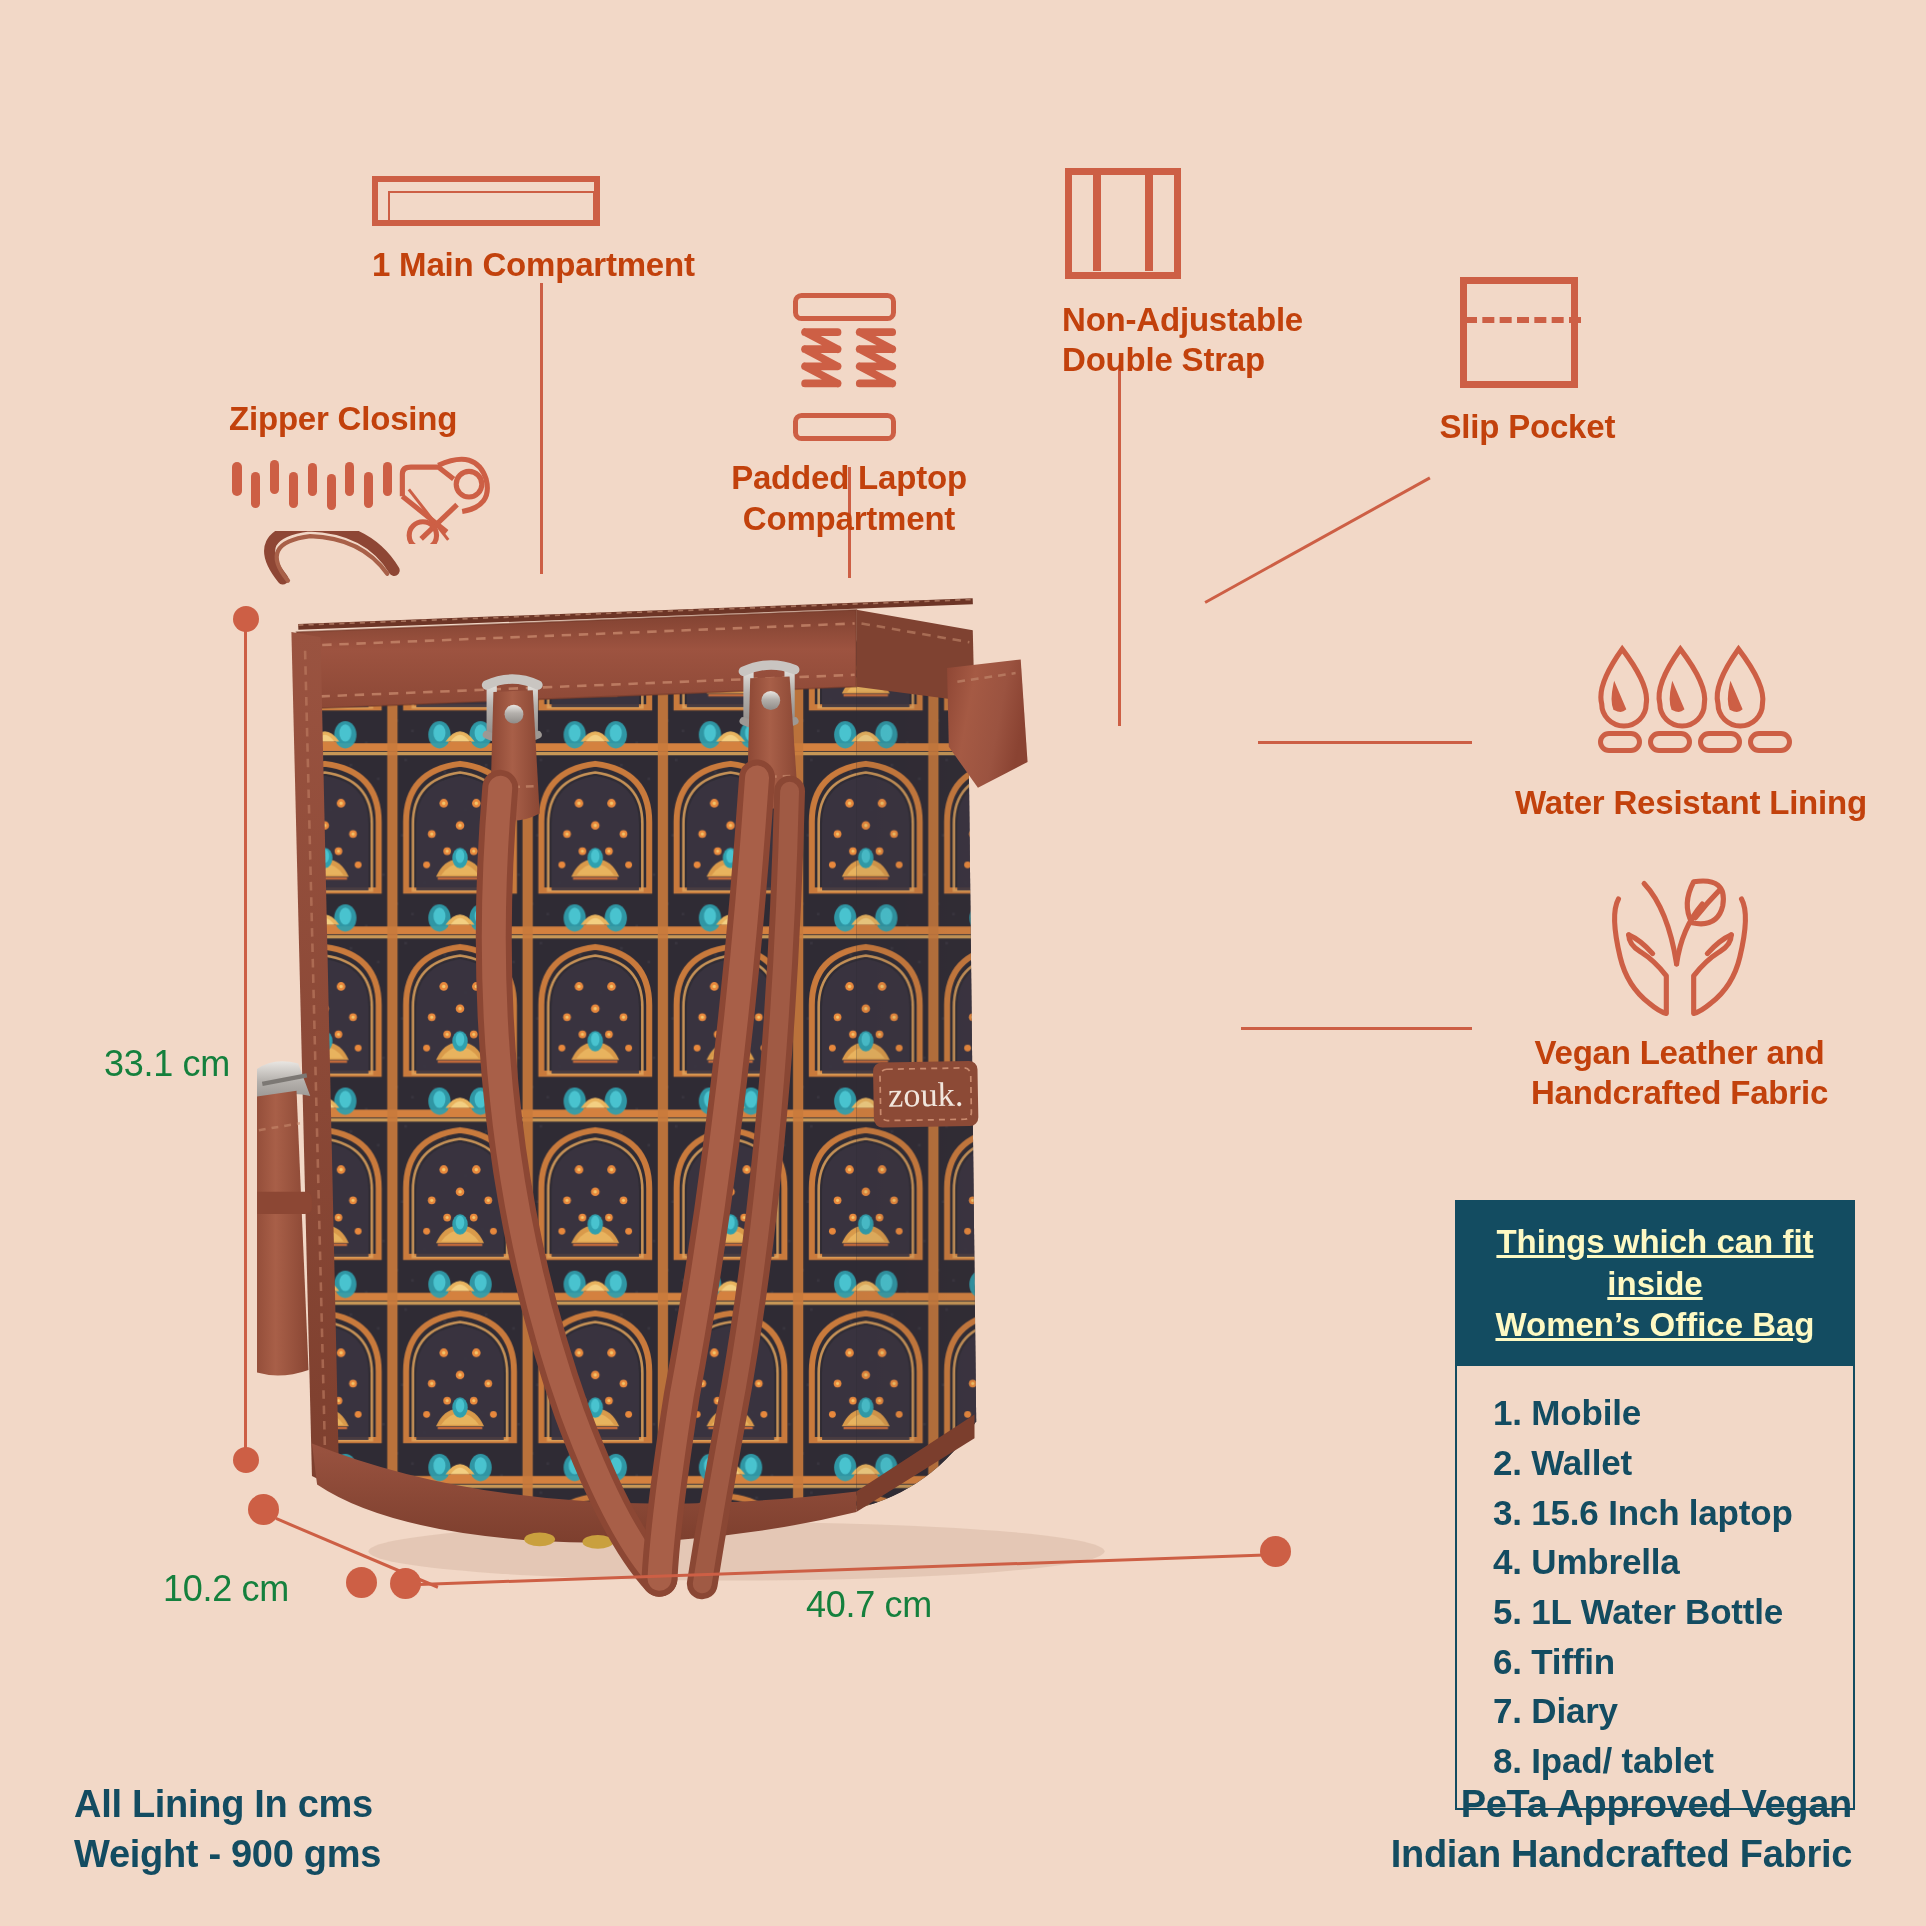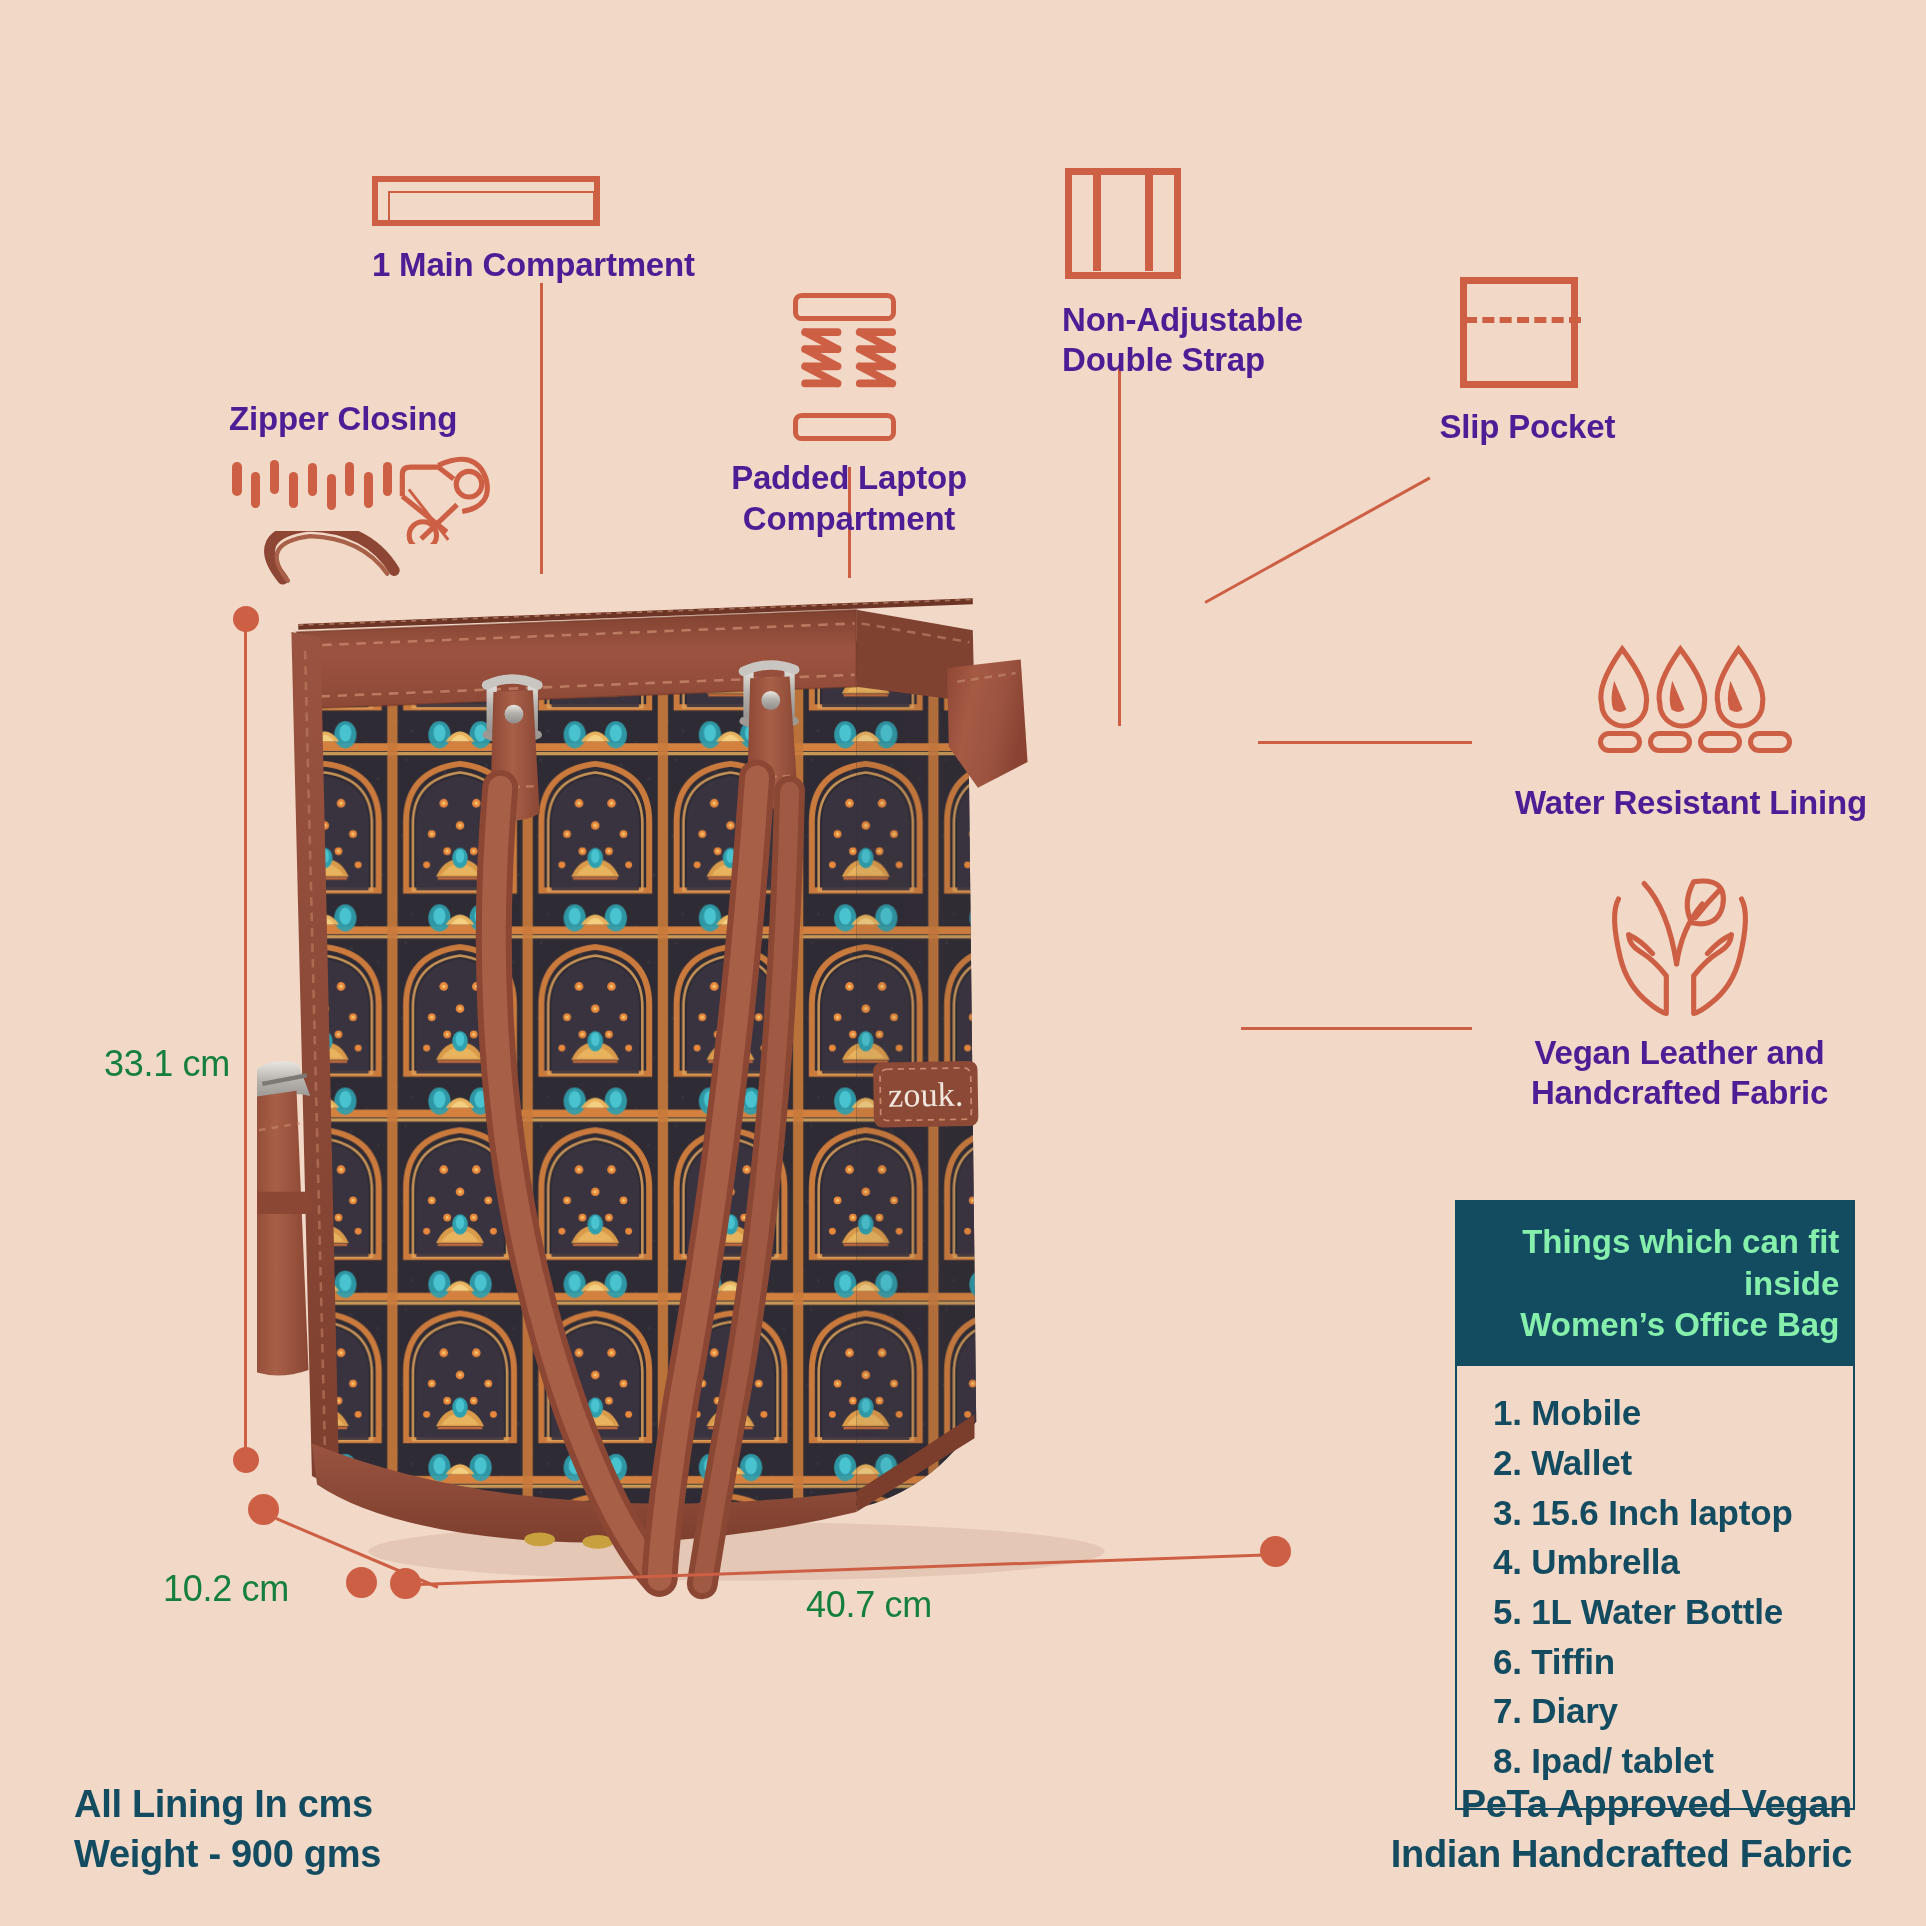--- a/index.html
+++ b/index.html
@@ -10,21 +10,21 @@
     position:relative;
     overflow:hidden;
     -webkit-font-smoothing:antialiased;
   }
   .stage { position:absolute; inset:0; background:#f2d8c7; }
 
   .abs { position:absolute; }
 
   
   .lbl {
-    color:#4c1d95;
+    color:#c2410c;
     font-weight:700;
     font-size:33px;
     line-height:1.22;
     letter-spacing:-0.2px;
   }
   .dim {
     color:#15803d;
     font-weight:400;
     font-size:36px;
     letter-spacing:-0.3px;
@@ -77,26 +77,27 @@
   .z-tooth { background:#cd5f45; border-radius:5.1px; width:9.4px; }
 
   
   .card {
     width:400px;
     border:2.6px solid #134c61;
     background:#f2d8c7;
   }
   .card-head {
     background:#134c61;
-    color:#86efac;
+    color:#fef9c3;
     font-weight:700;
     font-size:33px;
     line-height:1.26;
-    text-align:right;
+    text-align:center;
     padding:19px 13.7px 20.5px;
+    text-decoration:underline;
   }
   .card-body { padding:22px 0 22px 36px; }
   .card-body li {
     list-style:none;
     color:#134c61;
     font-weight:600;
     font-size:35px;
     line-height:1.42;
     letter-spacing:-0.2px;
   }

